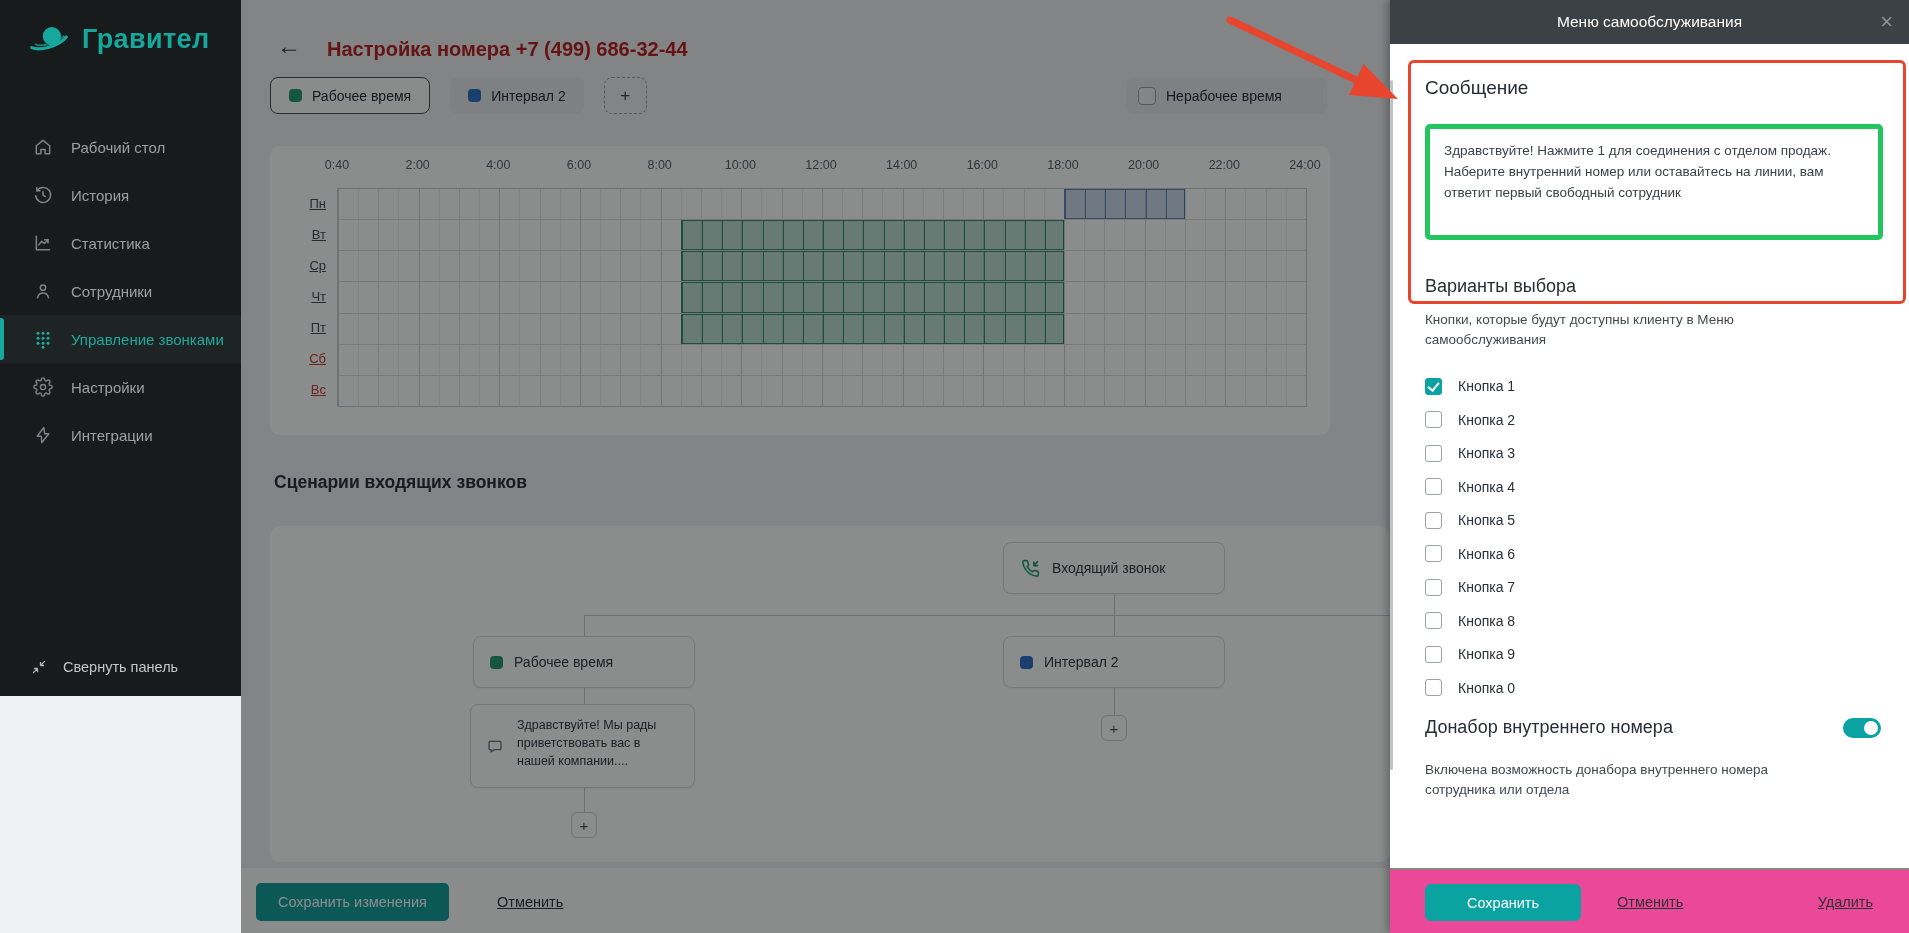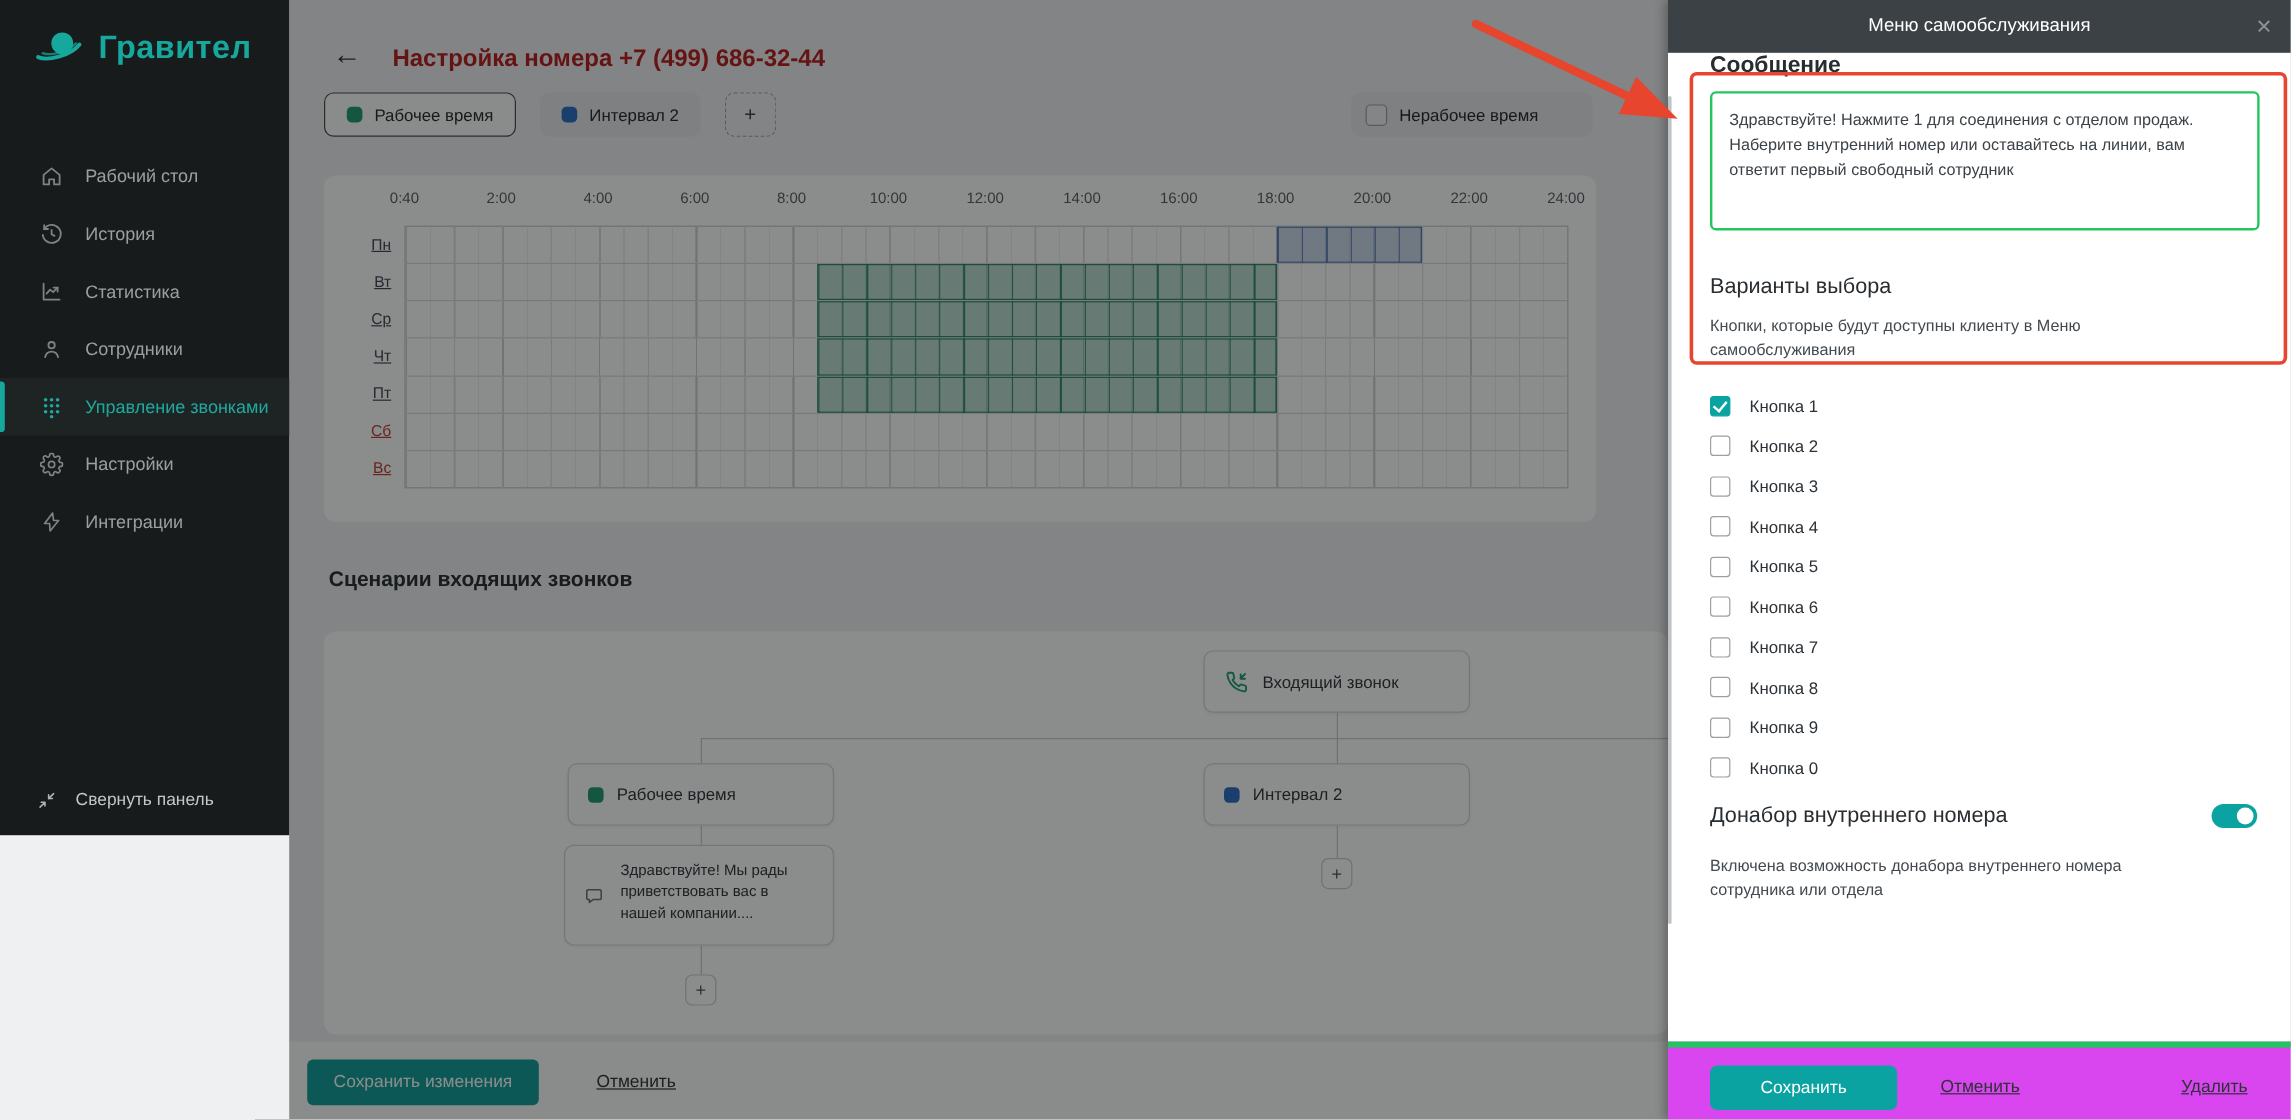--- a/index.html
+++ b/index.html
@@ -70,44 +70,44 @@
   .btn-save-main{position:absolute;left:15px;top:15px;height:38px;padding:0 22px;background:#0f9e9a;border:none;border-radius:5px;color:#fff;font-size:14.5px;font-family:inherit;cursor:pointer;}
   .link{font-size:14.5px;color:#2c3236;text-decoration:underline;cursor:pointer;}
   .cancel-main{position:absolute;left:256px;top:26px;}
 
   
   .panel{position:absolute;left:1390px;top:0;width:519px;height:933px;background:#fff;z-index:60;box-shadow:-3px 0 8px rgba(0,0,0,.28);}
   .panel-header{height:44px;background:#3c4145;color:#fff;display:flex;align-items:center;justify-content:center;font-size:15.5px;font-weight:500;position:relative;}
   .panel-close{position:absolute;right:16px;top:50%;transform:translateY(-50%);color:#8e9397;font-size:22px;line-height:1;cursor:pointer;}
   .panel-scrollthumb{position:absolute;left:0;top:80px;width:3px;height:690px;background:#8e9397;opacity:.55;border-radius:2px;}
   .panel-body{position:absolute;top:44px;bottom:65px;left:0;right:0;overflow:hidden;padding:0 28px 0 35px;box-sizing:border-box;}
-  .msg-title{font-size:19px;font-weight:700;color:#282d31;}
+  .msg-title{margin-top:33px;font-size:19px;font-weight:400;color:#282d31;}
   .radio-row{margin-top:33px;display:flex;align-items:center;gap:14px;position:relative;height:38px;}
   .radio{width:16px;height:16px;border-radius:50%;box-sizing:border-box;cursor:pointer;flex:0 0 16px;}
   .radio.on{border:5px solid #0ba3a1;background:#fff;}
   .radio.off{border:2px solid #9aa0a5;background:#fff;}
   .radio-label{font-size:14.5px;color:#2b3136;margin-right:8px;cursor:pointer;}
   .btn-listen{position:absolute;right:0;top:0;height:38px;padding:0 16px;background:#fff;border:1px solid #c8cdd2;border-radius:8px;display:flex;align-items:center;gap:10px;font-size:15px;color:#2b3136;font-family:inherit;cursor:pointer;}
   .btn-listen svg{width:16px;height:16px;display:block;}
-  .tts-textarea{margin-top:10px;width:458px;height:116px;border:2px solid #22c55e;border-radius:5px;box-sizing:border-box;padding:12px 14px;font-size:13.5px;line-height:1.55;color:#3c4247;white-space:pre-line;}
+  .tts-textarea{margin-top:25px;width:458px;height:116px;border:5px solid #22c55e;border-radius:5px;box-sizing:border-box;padding:12px 14px;font-size:13.5px;line-height:1.55;color:#3c4247;white-space:pre-line;}
   .options-title{margin-top:36px;font-size:18px;font-weight:500;color:#282d31;}
   .options-desc{margin-top:13px;width:340px;font-size:13.5px;line-height:1.5;color:#43494e;}
   .cb-list{margin-top:27px;}
   .cb-row{display:flex;align-items:center;gap:16px;height:17px;margin-bottom:16.5px;}
   .cb{width:17px;height:17px;border-radius:3px;box-sizing:border-box;cursor:pointer;flex:0 0 17px;position:relative;}
   .cb.off{border:1.5px solid #9aa0a5;background:#fff;}
   .cb.on{background:#0ba3a1;border:1.5px solid #0ba3a1;}
   .cb.on::after{content:'';position:absolute;left:4px;top:1px;width:5px;height:9px;border:solid #fff;border-width:0 2px 2px 0;transform:rotate(40deg);}
   .cb-label{font-size:14px;color:#2b3136;cursor:pointer;}
   .redial-row{margin-top:21px;display:flex;align-items:center;justify-content:space-between;}
   .redial-title{font-size:18px;font-weight:500;color:#282d31;}
   .toggle{width:38px;height:20px;border-radius:10px;background:#0ba3a1;position:relative;cursor:pointer;flex:0 0 38px;}
   .toggle .knob{position:absolute;right:3px;top:3px;width:14px;height:14px;border-radius:50%;background:#fff;}
   .redial-desc{margin-top:22px;width:350px;font-size:13.5px;line-height:1.5;color:#43494e;}
-  .panel-footer{position:absolute;left:0;bottom:0;width:519px;height:65px;background:#d946ef;border-top:5px solid #22c55e;box-sizing:border-box;}
+  .panel-footer{position:absolute;left:0;bottom:0;width:519px;height:65px;background:#ec4899;border-top:1px solid #22c55e;box-sizing:border-box;}
   .btn-save-panel{position:absolute;left:35px;top:15px;height:37px;padding:0 42px;background:#0ba3a1;border:none;border-radius:6px;color:#fff;font-size:14.5px;font-family:inherit;cursor:pointer;}
   .cancel-panel{position:absolute;left:227px;top:25px;}
   .delete-panel{position:absolute;right:36px;top:25px;}
 
   
   .red-box{position:absolute;left:1408px;top:60px;width:492px;height:238px;border:3px solid #e8452f;border-radius:6px;z-index:100;pointer-events:none;}
   .arrow-svg{position:absolute;left:0;top:0;z-index:100;pointer-events:none;}
 </style>
 </head>
 <body>

